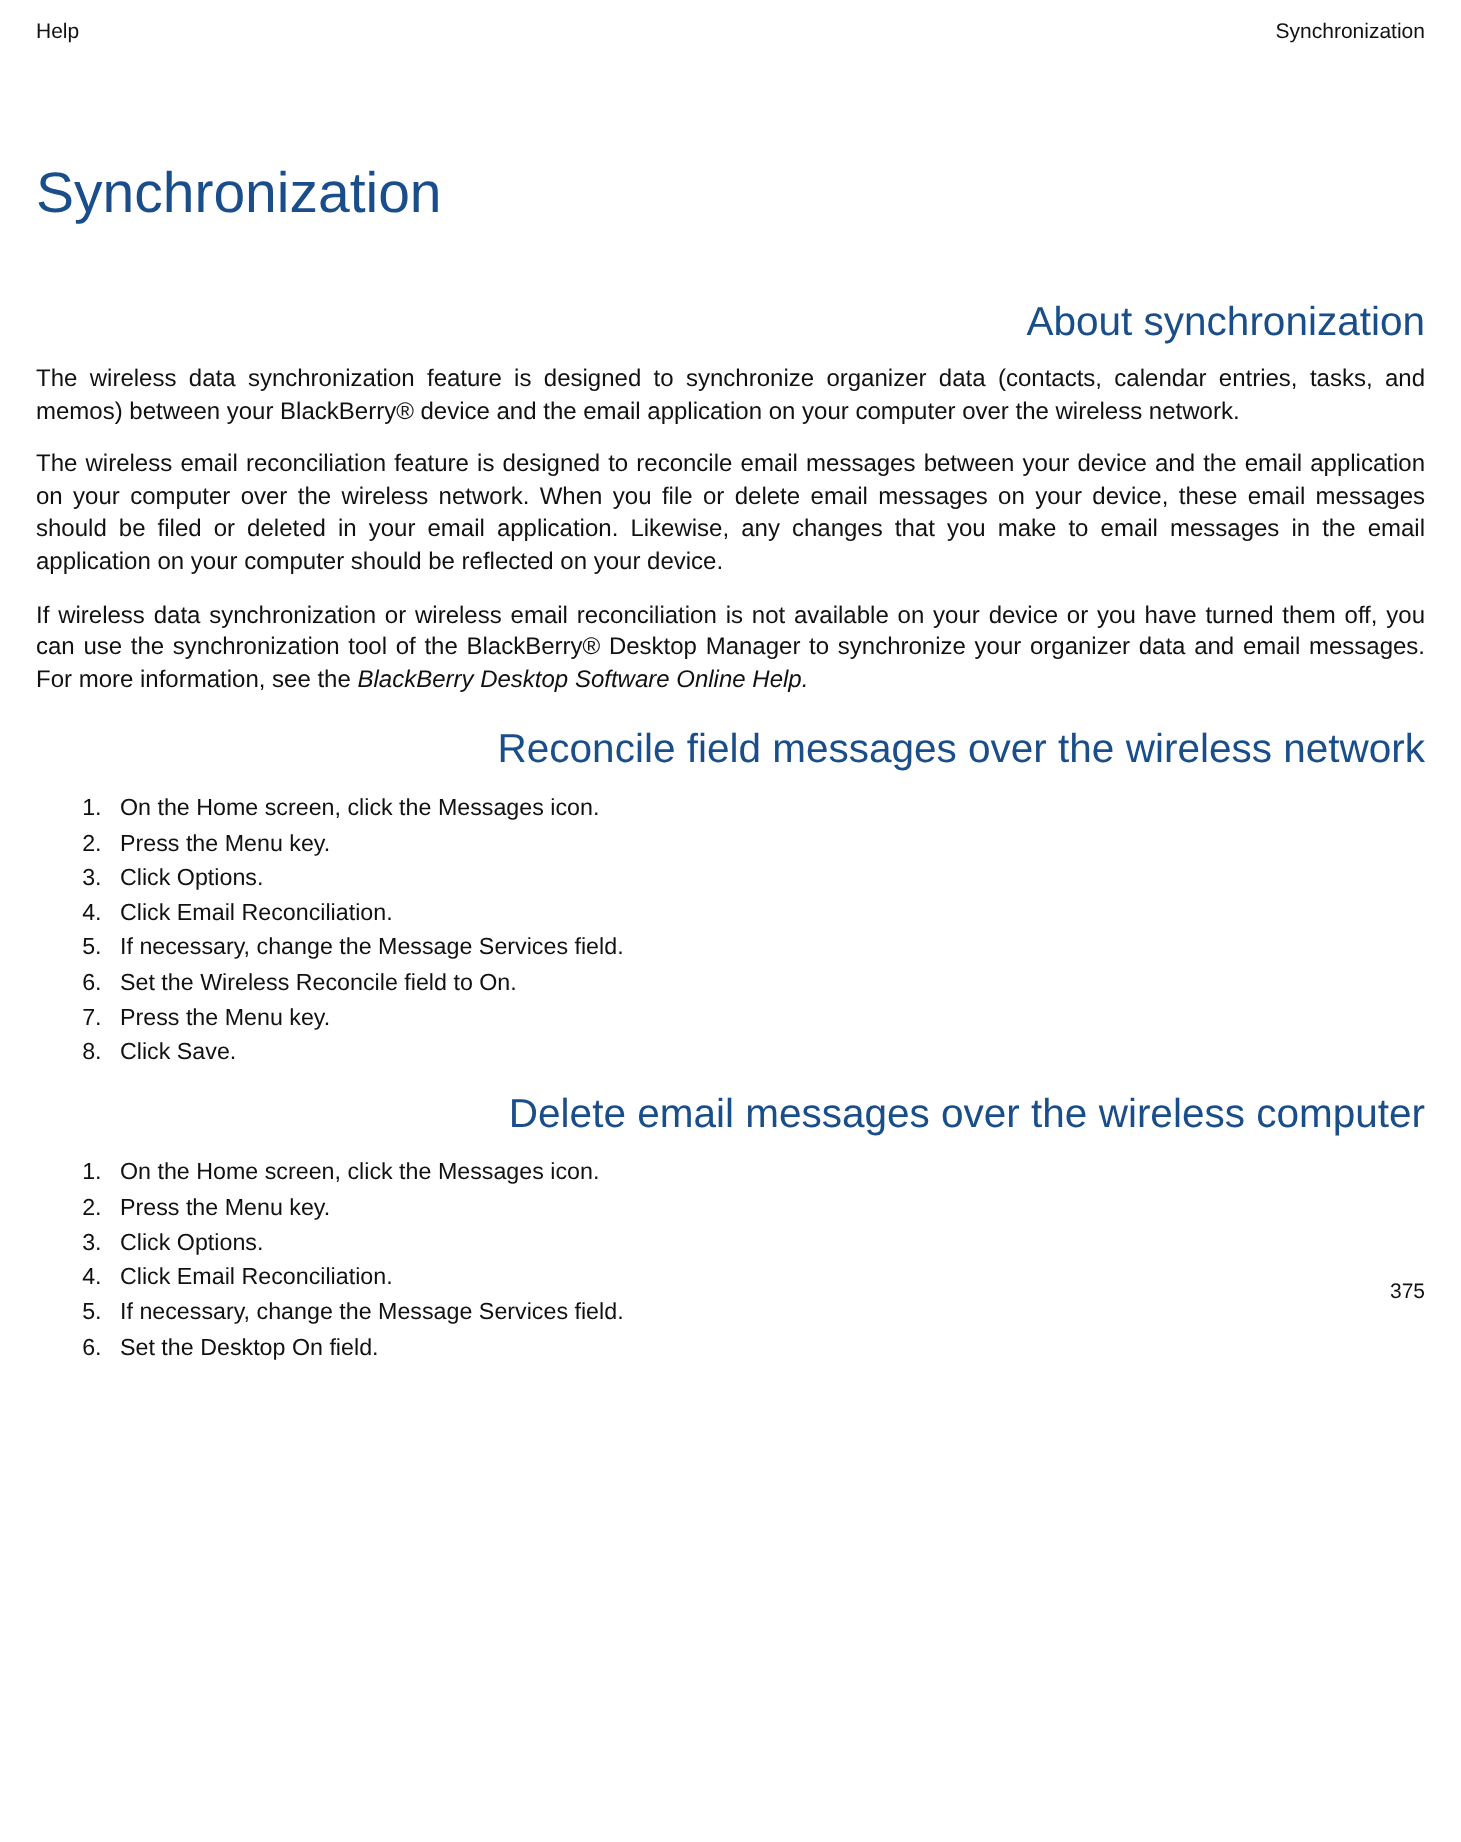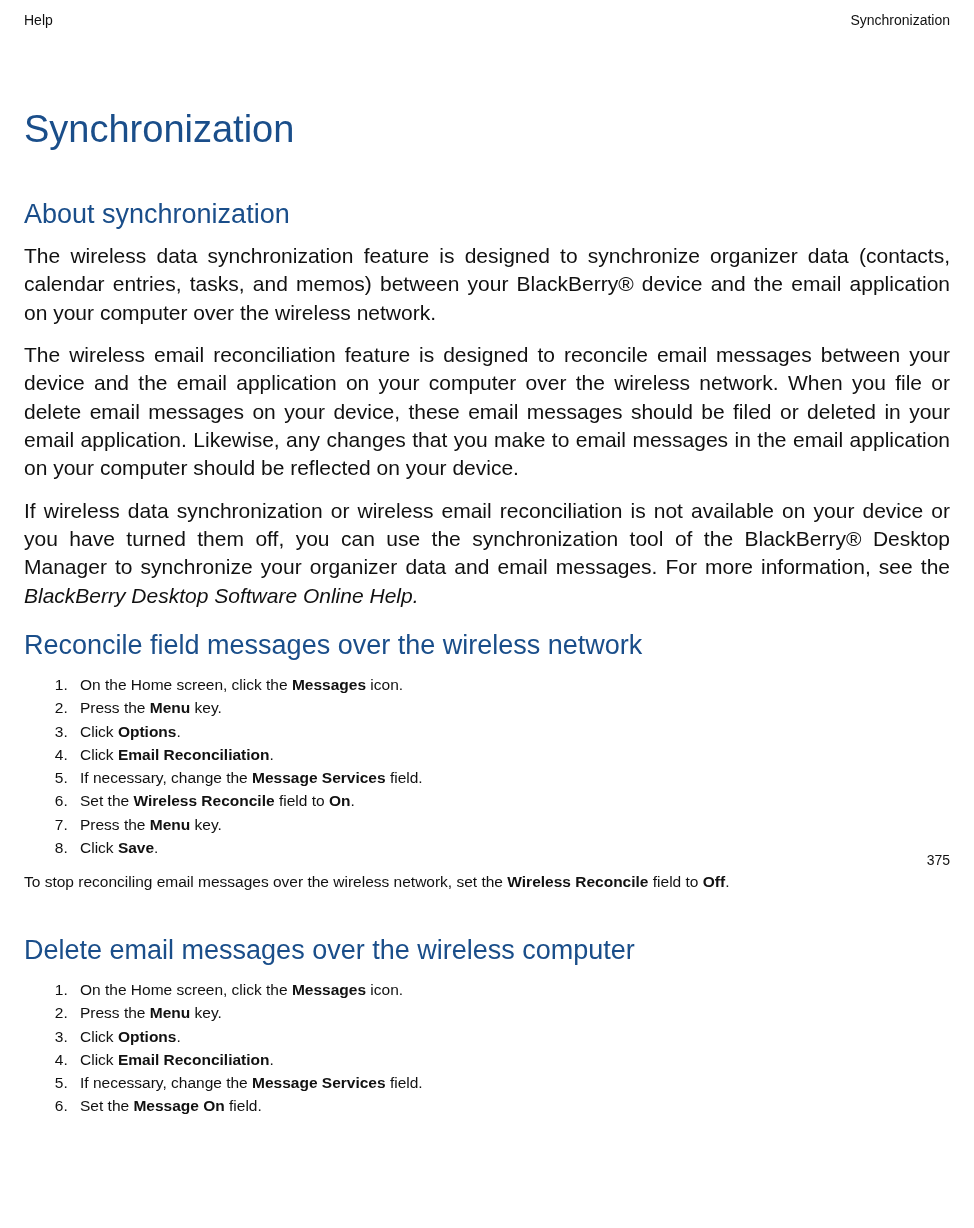--- a/index.html
+++ b/index.html
@@ -30,23 +30,24 @@
     font-size: 38px;
     font-weight: 400;
     color: #1a4e8a;
     margin: 0 0 48px 0;
   }
   h2.section-title {
     font-size: 27px;
     font-weight: 400;
     color: #1a4e8a;
     margin: 0 0 12px 0;
+    text-align: right;
   }
   .body-text {
-    font-size: 21px;
+    font-size: 16px;
     line-height: 1.35;
     margin: 0 0 14px 0;
     text-align: justify;
   }
   .body-text.last-para { margin-bottom: 20px; }
   .italic { font-style: italic; }
   .intro-line {
     font-size: 15.5px;
     margin: 0 0 4px 0;
   }
@@ -62,21 +63,21 @@
   .after-steps {
     font-size: 15.5px;
     margin: 0 0 44px 0;
   }
   .page-number {
     position: absolute;
     bottom: 20px;
     right: 24px;
     font-size: 14px;
   }
-  b { font-weight: 700; }
+  b { font-weight: 400; }
 </style>
 </head>
 <body>
 
 <div class="page">
 
   <div class="header-row">
     <span>Help</span>
     <span>Synchronization</span>
   </div>
@@ -94,28 +95,25 @@
   <ol class="steps">
     <li><span>On the Home screen, click the </span><b>Messages</b><span> icon.</span></li>
     <li><span>Press the </span><b>Menu</b><span> key.</span></li>
     <li><span>Click </span><b>Options</b><span>.</span></li>
     <li><span>Click </span><b>Email Reconciliation</b><span>.</span></li>
     <li><span>If necessary, change the </span><b>Message Services</b><span> field.</span></li>
     <li><span>Set the </span><b>Wireless Reconcile</b><span> field to </span><b>On</b><span>.</span></li>
     <li><span>Press the </span><b>Menu</b><span> key.</span></li>
     <li><span>Click </span><b>Save</b><span>.</span></li>
   </ol>
-  <p class="after-steps">
-    <span>To stop reconciling email messages over the wireless network, set the </span><b>Wireless Reconcile</b><span> field to </span><b>Off</b><span>.</span>
-  </p>
 
   <h2 class="section-title">Delete email messages over the wireless computer</h2>
   <ol class="steps">
     <li><span>On the Home screen, click the </span><b>Messages</b><span> icon.</span></li>
     <li><span>Press the </span><b>Menu</b><span> key.</span></li>
     <li><span>Click </span><b>Options</b><span>.</span></li>
     <li><span>Click </span><b>Email Reconciliation</b><span>.</span></li>
     <li><span>If necessary, change the </span><b>Message Services</b><span> field.</span></li>
-    <li><span>Set the </span><b>Message On</b><span> field.</span></li>
+    <li><span>Set the </span><b>Desktop On</b><span> field.</span></li>
   </ol>
 
   <div class="page-number">375</div>
 </div>
 
 </body></html>

